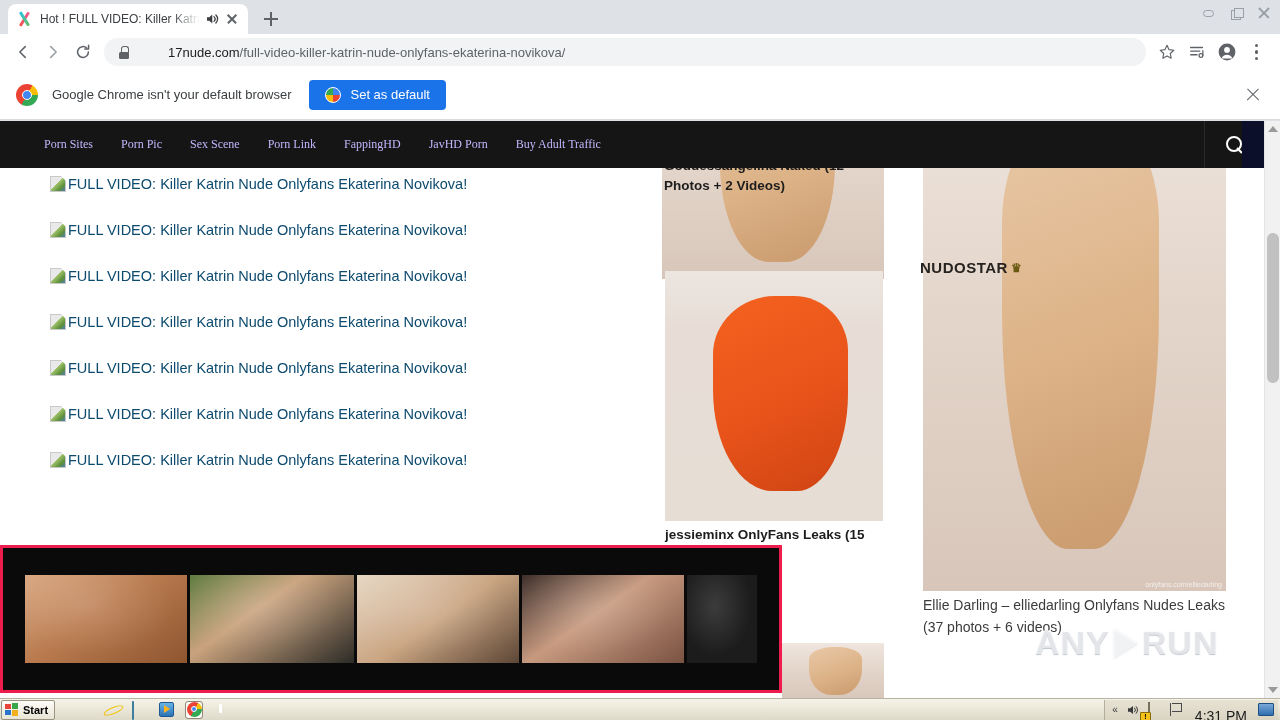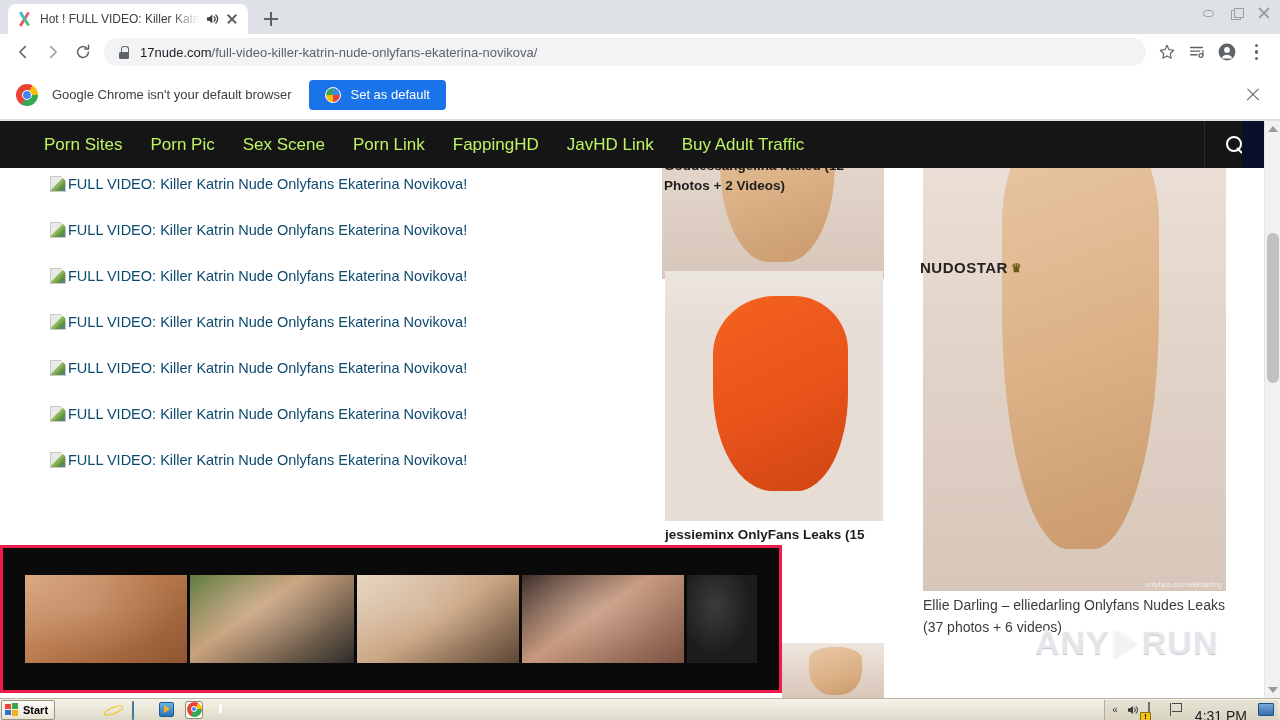--- a/index.html
+++ b/index.html
@@ -99,21 +99,21 @@
   }
   .lock { width: 12px; height: 14px; position: relative; margin-right: 10px; flex: 0 0 12px; }
   .lock::before {
     content:""; position:absolute; left:1px; bottom:0; width:10px; height:7.5px;
     background:#5f6368; border-radius:1.5px;
   }
   .lock::after {
     content:""; position:absolute; left:3px; top:1px; width:6px; height:6px;
     border:1.6px solid #5f6368; border-bottom:none; border-radius:3px 3px 0 0;
   }
-  .url { font-size: 13px; color: #202124; white-space: nowrap; overflow: hidden; }
+  .url { font-size: 13px; color: #202124; white-space: nowrap; overflow: hidden; margin-left: 28px; }
   .url .host { color: #202124; }
   .url .path { color: #5f6368; }
   .tb-icon {
     width: 30px; height: 30px; flex: 0 0 30px;
     display: flex; align-items: center; justify-content: center;
   }
   .dots { width: 4px; height: 18px; position: relative; }
   .dots i {
     position: absolute; left: 0; width: 3.4px; height: 3.4px; border-radius: 50%;
     background: #5f6368; display: block;
@@ -170,21 +170,21 @@
     position: absolute; left: 900px; top: 0; width: 375px; height: 577px; background: #ffffff;
   }
 
   
   .sitenav {
     position: absolute; left: 0; top: 0; width: 1264px; height: 47px;
     background: #151515; z-index: 40; display: flex; align-items: center;
   }
   .sitenav-links { display: flex; align-items: center; gap: 0; padding-left: 30px; }
   .sitenav-links a {
-    color: #bef264; font-size: 17px; text-decoration: none; padding: 0 14px; white-space: nowrap;
+    color: #c4b5fd; font-size: 12px; text-decoration: none; padding: 0 14px; white-space: nowrap; font-family: Liberation Serif, serif;
   }
   .sitenav-search {
     position: absolute; right: 0; top: 0; width: 60px; height: 47px;
     border-left: 1px solid #2b2b2b; display: flex; align-items: center; justify-content: center;
   }
   .mag { width: 17px; height: 17px; position: relative; }
   .mag::before {
     content:""; position:absolute; left:0; top:0; width:12px; height:12px;
     border:2px solid #fff; border-radius:50%;
   }
@@ -520,21 +520,21 @@
       <span class="crown">♛</span>
     </div>
 
     <div class="sitenav">
       <div class="sitenav-links">
         <a href="#">Porn Sites</a>
         <a href="#">Porn Pic</a>
         <a href="#">Sex Scene</a>
         <a href="#">Porn Link</a>
         <a href="#">FappingHD</a>
-        <a href="#">JavHD Link</a>
+        <a href="#">JavHD Porn</a>
         <a href="#">Buy Adult Traffic</a>
       </div>
       <div class="sitenav-search">
         <span class="mag"></span>
       </div>
     </div>
     <div class="nav-blue"></div>
 
     <div class="broken-list">
       <div class="broken-row">

